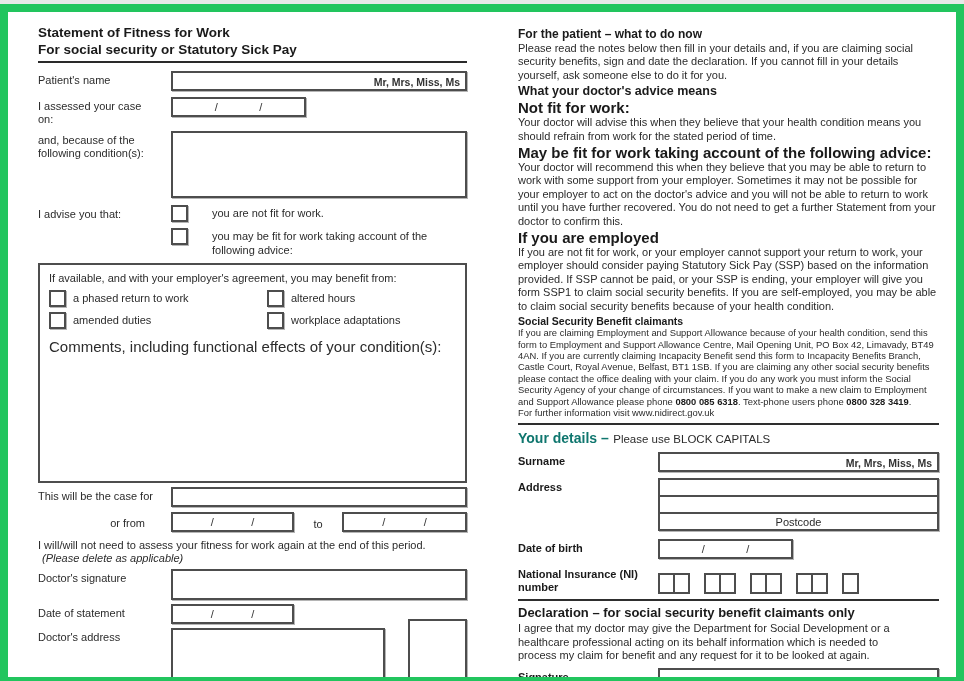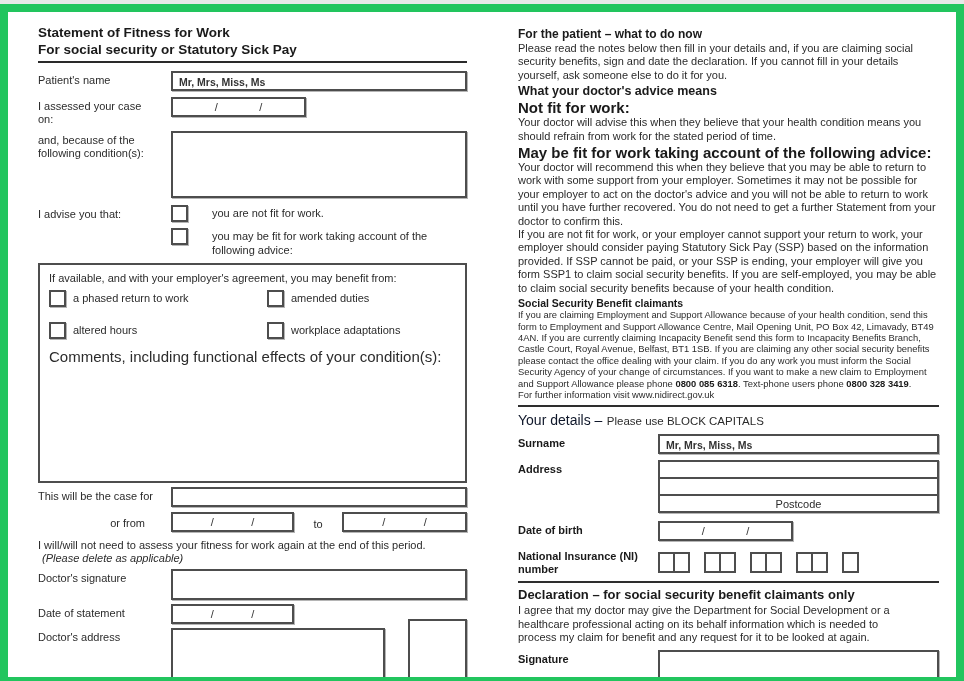--- a/index.html
+++ b/index.html
@@ -12,58 +12,58 @@
   }
   .col-left  { position:absolute; left:30px;  top:13px; width:429px; }
   .col-right { position:absolute; left:510px; top:15px; width:421px; }
 
   
   .form-title { font-size:13.5px; font-weight:bold; color:#1a1a1a; line-height:16.5px;
                 border-bottom:2.5px solid #2a2a2a; padding-bottom:3px; margin-bottom:8px; }
   .frow { display:flex; align-items:flex-start;gap:16px; }
   .flabel { width:117px; flex:none; font-size:11px; padding-top:3px; line-height:13px; }
   .box { border:2px solid #4d4d4d; background:#fff; box-shadow:1px 1px 0 #b5b5b5; }
-  .fill { flex:1; }
+  .fill { flex:1;text-align:right; }
   .val { font-size:10.5px; font-weight:bold; color:#333; padding:3px 5px 0 6px; }
   .datebox { width:135px; height:20px; display:flex; justify-content:space-evenly; align-items:center;
              font-size:11px; color:#333; }
   .cb { width:17px; height:17px; border:2px solid #4d4d4d; background:#fff; flex:none;
         box-shadow:1px 1px 0 #b5b5b5; }
   .cb-lbl { font-size:11px; line-height:13.5px; padding-top:2px; margin-left:8px; }
   .benefit-box { border:2px solid #4d4d4d; margin-top:6px; height:220px; padding:7px 9px; }
   .benefit-intro { font-size:11px; margin-bottom:6px; }
-  .benefit-grid { display:grid; grid-template-columns:218px 1fr; row-gap:15px; }
+  .benefit-grid { display:grid; grid-template-columns:218px 1fr; row-gap:5px; }
   .benefit-opt { display:flex; align-items:center; }
   .benefit-opt .cb-lbl { padding-top:0; margin-left:7px; }
   .comments-lbl { font-size:15px; margin-top:9px; }
   .small-note { font-size:11px; line-height:13px; }
   .italic { font-style:italic; }
   .uid { font-size:11px; font-weight:bold; color:#1a1a1a; margin-left:120px; margin-top:4px; }
 
   
   .h-big   { font-size:12px;   font-weight:bold; color:#1a1a1a; margin-bottom:1px; }
   .h-mid   { font-size:12.5px; font-weight:bold; color:#1a1a1a; margin-top:2px; margin-bottom:1px; }
   .h-sub   { font-size:15px;   font-weight:bold; color:#1a1a1a; margin-top:1px; }
   .h-ssb   { font-size:10.5px; font-weight:bold; color:#1a1a1a; margin-top:2px; }
   .para    { font-size:11px; line-height:13.4px; }
   .para-sm { font-size:9.4px; line-height:11.4px; }
   .rule    { border-top:2px solid #2e2e2e; margin:5px 0 4px 0; }
   .details-head { margin-bottom:5px; }
-  .details-head .hd { font-size:14px; font-weight:normal; color:#0f172a; }
+  .details-head .hd { font-size:14px; font-weight:bold; color:#0f766e; }
   .details-head .hn { font-size:11.5px; color:#2b2b2b; }
   .rrow { display:flex; align-items:flex-start; margin-bottom:6px; }
   .rlabel { width:140px; flex:none; font-size:11px; font-weight:bold; color:#1a1a1a;
             padding-top:3px; line-height:13px; }
   .inbox { height:20px; }
   .addr-stack { flex:1;border-radius:14px; }
   .addr-line { height:19px; }
   .addr-line + .addr-line { margin-top:-2px; }
   .postcode { display:flex; align-items:center; justify-content:center;
               font-size:11px; color:#2b2b2b; }
-  .ni-row { display:flex; align-items:center; margin-bottom:0; }
+  .ni-row { display:flex; align-items:flex-end; margin-bottom:0; }
   .ni-boxes { display:flex; gap:14px; padding-top:1px; }
   .ni-group { display:flex; }
   .ni-cell { width:17px; height:21px; border:2px solid #4d4d4d; background:#fff; }
   .ni-cell + .ni-cell { margin-left:-2px; }
   .decl-head { font-size:13px; font-weight:bold; color:#1a1a1a; margin:3px 0 2px 0; }
   .sig-box { height:38px; }
   .bold { font-weight:bold; color:#1a1a1a; }
 </style>
 </head>
 <body>
@@ -111,25 +111,25 @@
 
     <div class="benefit-box">
       <div class="benefit-intro">If available, and with your employer's agreement, you may benefit from:</div>
       <div class="benefit-grid">
         <div class="benefit-opt">
           <div class="cb"></div>
           <div class="cb-lbl">a phased return to work</div>
         </div>
         <div class="benefit-opt">
           <div class="cb"></div>
+          <div class="cb-lbl">altered hours</div>
+        </div>
+        <div class="benefit-opt">
+          <div class="cb"></div>
           <div class="cb-lbl">amended duties</div>
-        </div>
-        <div class="benefit-opt">
-          <div class="cb"></div>
-          <div class="cb-lbl">altered hours</div>
         </div>
         <div class="benefit-opt">
           <div class="cb"></div>
           <div class="cb-lbl">workplace adaptations</div>
         </div>
       </div>
       <div class="comments-lbl">Comments, including functional effects of your condition(s):</div>
       <div style="height:118px;"></div>
     </div>
 
@@ -182,20 +182,21 @@
     <div class="para">Please read the notes below then fill in your details and, if you are claiming social security benefits, sign and date the declaration. If you cannot fill in your details yourself, ask someone else to do it for you.</div>
 
     <div class="h-mid">What your doctor's advice means</div>
 
     <div class="h-sub">Not fit for work:</div>
     <div class="para">Your doctor will advise this when they believe that your health condition means you should refrain from work for the stated period of time.</div>
 
     <div class="h-sub">May be fit for work taking account of the following advice:</div>
     <div class="para">Your doctor will recommend this when they believe that you may be able to return to work with some support from your employer. Sometimes it may not be possible for your employer to act on the doctor's advice and you will not be able to return to work until you have further recovered. You do not need to get a further Statement from your doctor to confirm this.</div>
 
+    <div class="h-sub">If you are employed</div>
     <div class="para">If you are not fit for work, or your employer cannot support your return to work, your employer should consider paying Statutory Sick Pay (SSP) based on the information provided. If SSP cannot be paid, or your SSP is ending, your employer will give you form SSP1 to claim social security benefits. If you are self-employed, you may be able to claim social security benefits because of your health condition.</div>
 
     <div class="h-ssb">Social Security Benefit claimants</div>
     <div class="para-sm"><span>If you are claiming Employment and Support Allowance because of your health condition, send this form to Employment and Support Allowance Centre, Mail Opening Unit, PO Box 42, Limavady, BT49 4AN. If you are currently claiming Incapacity Benefit send this form to Incapacity Benefits Branch, Castle Court, Royal Avenue, Belfast, BT1 1SB. If you are claiming any other social security benefits please contact the office dealing with your claim. If you do any work you must inform the Social Security Agency of your change of circumstances. If you want to make a new claim to Employment and Support Allowance please phone </span><span class="bold">0800 085 6318</span><span>. Text-phone users phone </span><span class="bold">0800 328 3419</span><span>.</span></div>
     <div class="para-sm">For further information visit www.nidirect.gov.uk</div>
 
     <div class="rule"></div>
 
     <div class="details-head">
       <span class="hd">Your details –</span>

